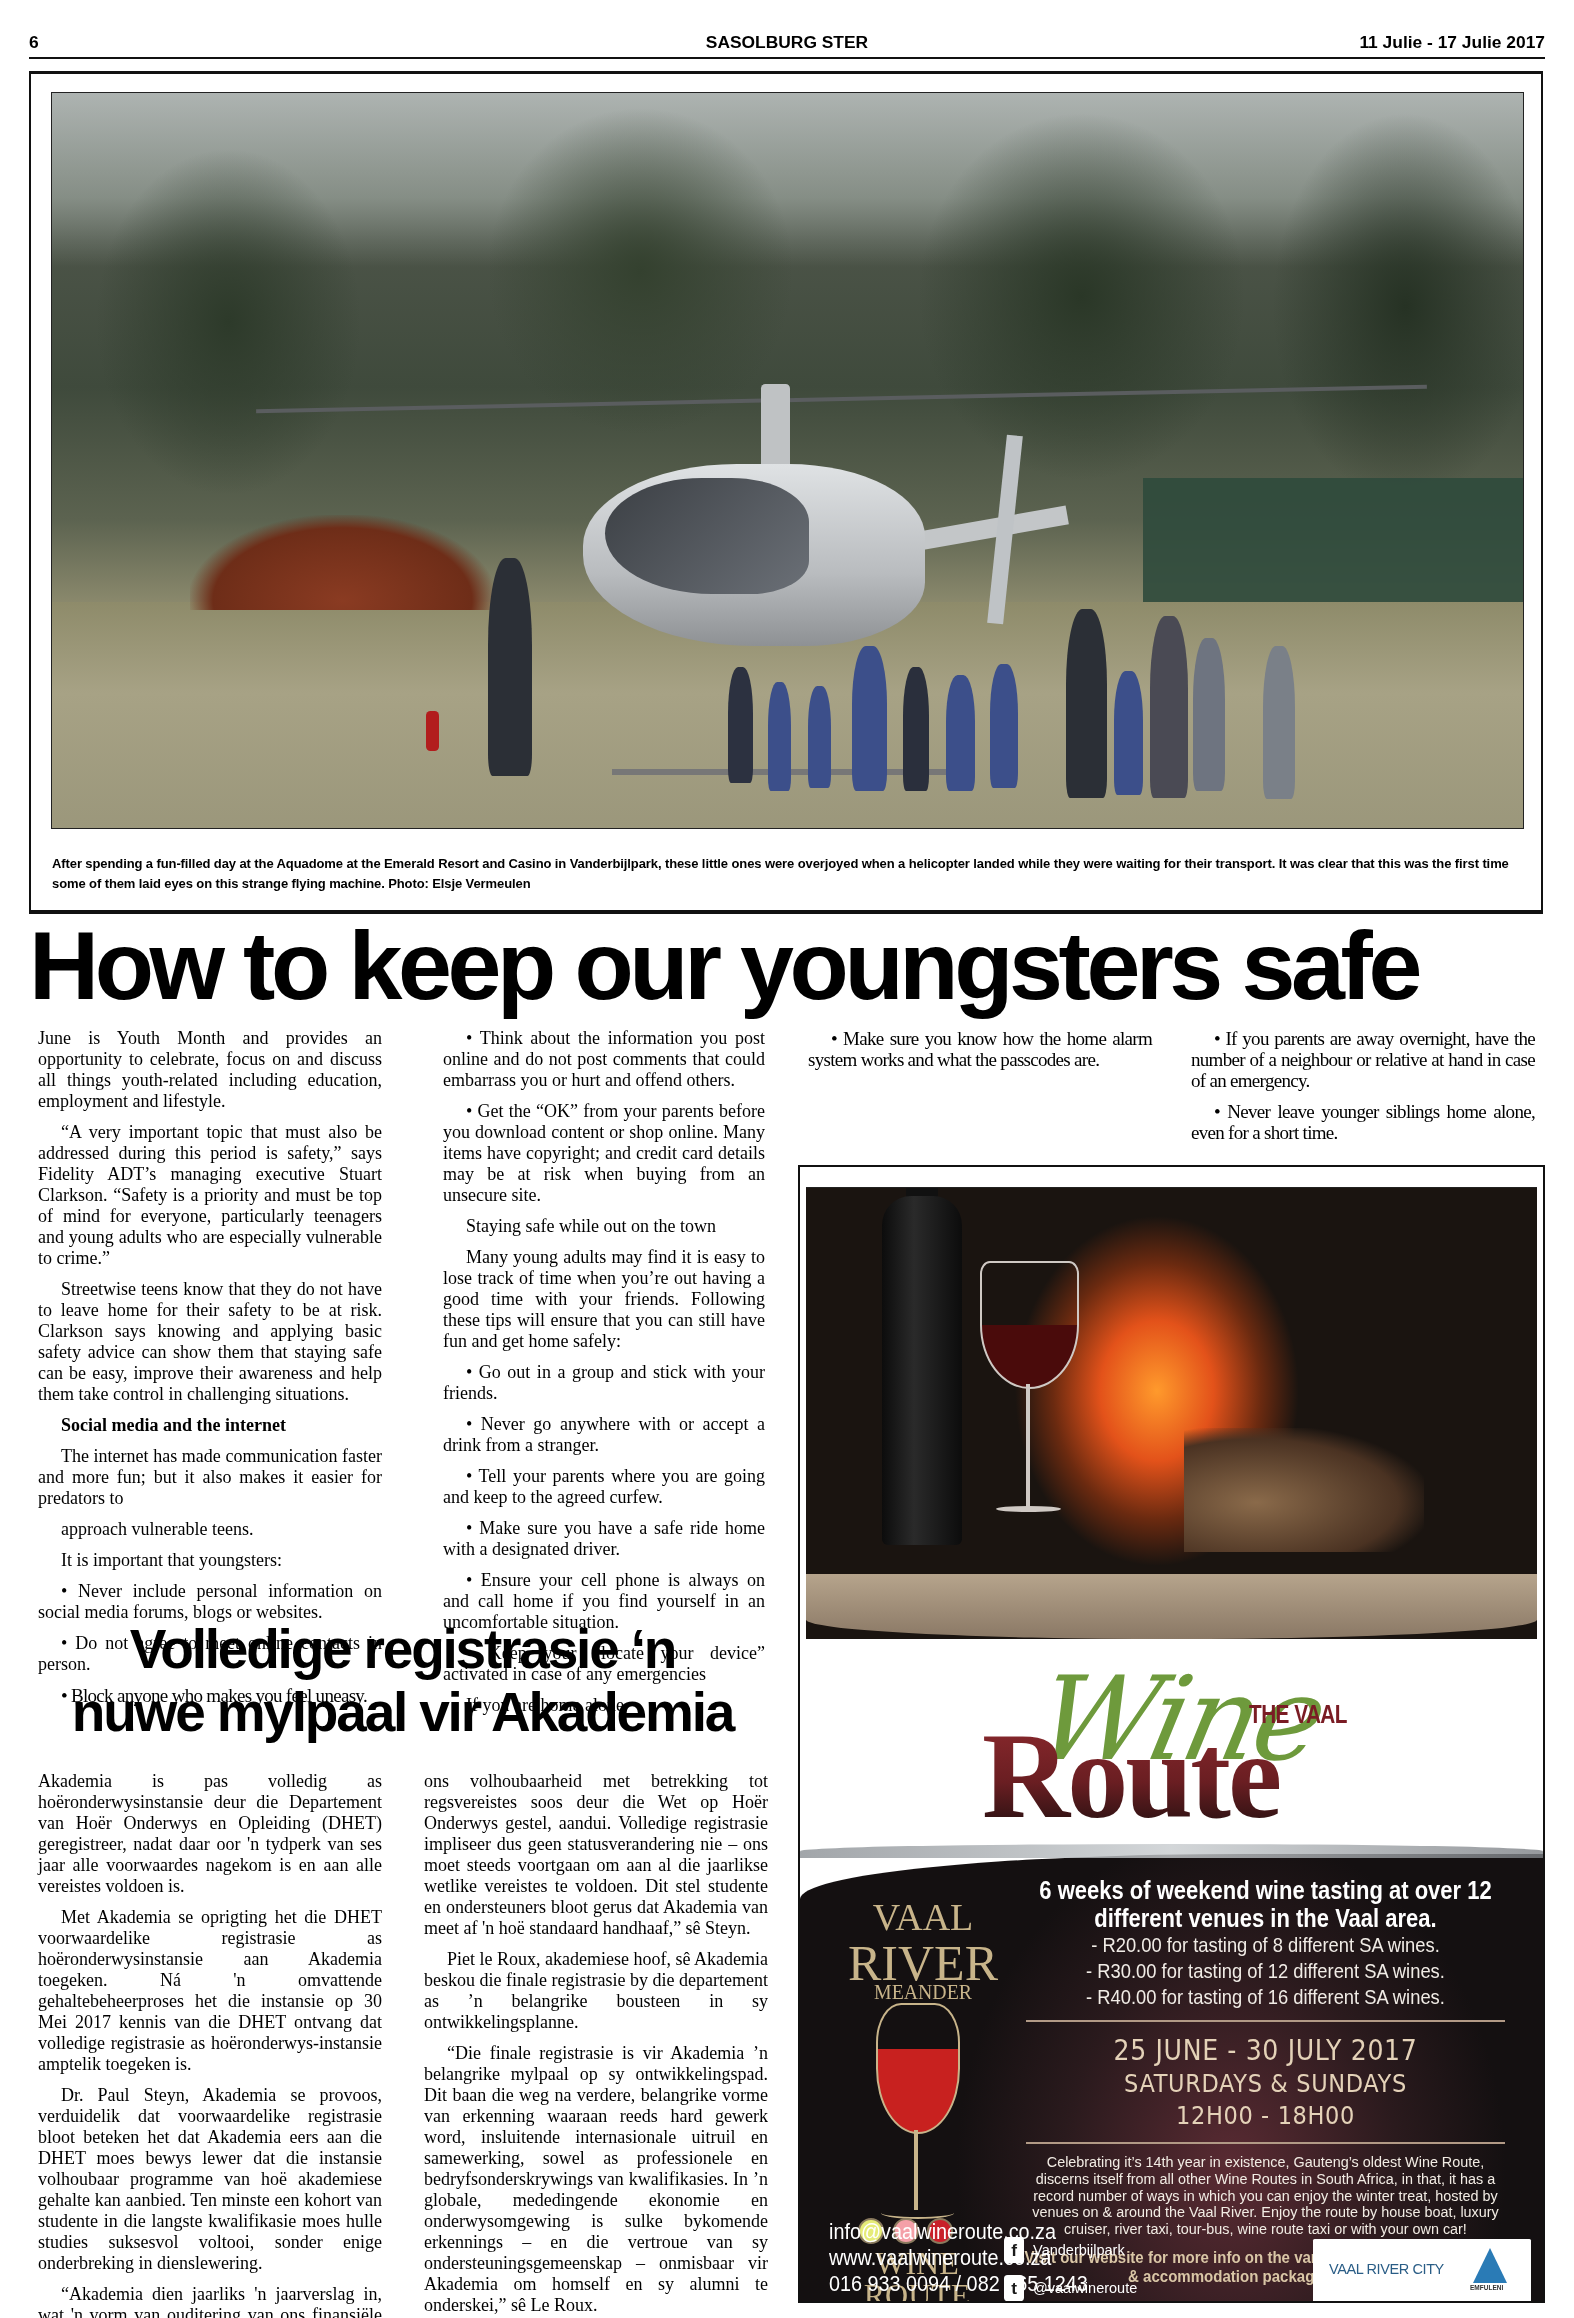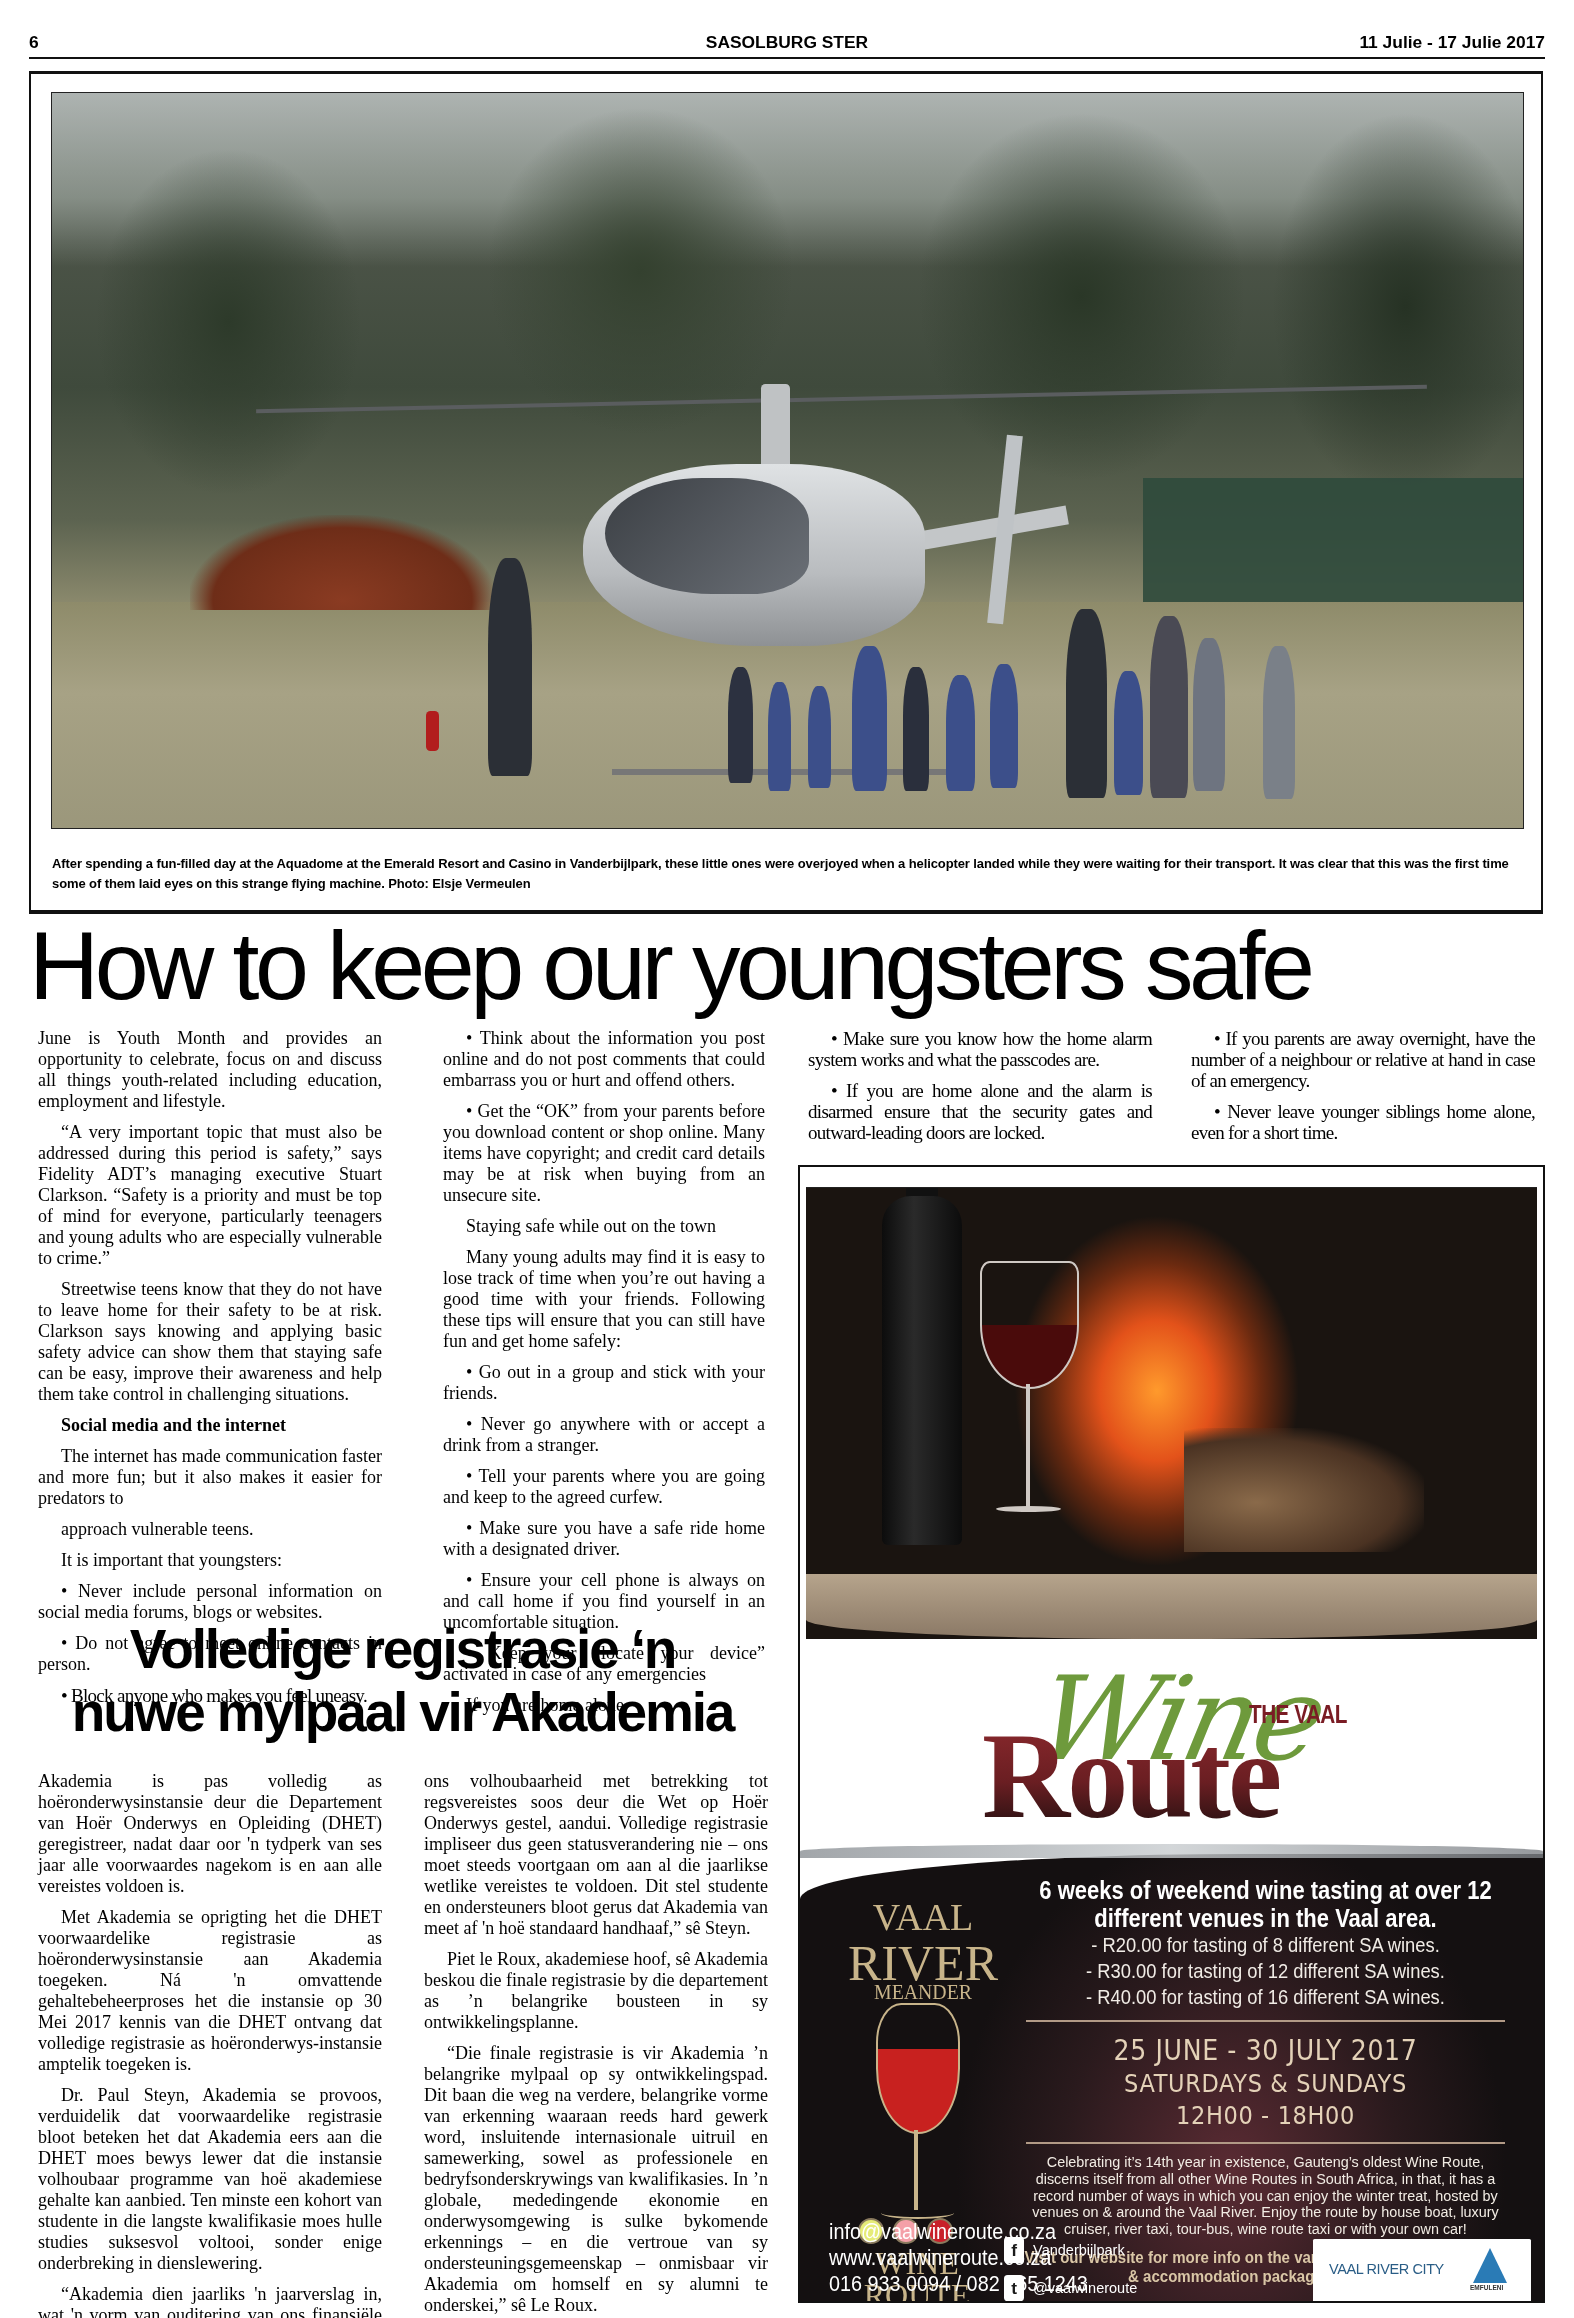--- a/index.html
+++ b/index.html
@@ -32,21 +32,21 @@
   .heli-fin { position:absolute; left:945px; top:342px; width:16px; height:189px; background:#bfc3c6; transform:rotate(6deg); }
   .heli-mast { position:absolute; left:709px; top:291px; width:29px; height:95px; background:#bfc2c4; border-radius:4.4px; }
   .rotor { position:absolute; left:204px; top:304px; width:1171px; height:4.4px; background:#5a5d5f; transform:rotate(-1.2deg); }
   .skid { position:absolute; left:560px; top:676px; width:334px; height:5.8px; background:#777; }
   .person { position:absolute; background:#2b2f36; border-radius:40% 40% 10% 10%; }
   .kid { position:absolute; background:#3c4f8a; border-radius:40% 40% 12% 12%; }
   .extinguisher { position:absolute; left:374px; top:618px; width:13px; height:40px; background:#b21d1d; border-radius:4.4px; }
   .caption { left:52px; top:854px; width:1476px; font-family:"Liberation Sans", sans-serif; font-weight:bold; font-size:13px; line-height:20px; letter-spacing:-0.1px; }
 
   
-  .headline { left:29px; top:915px; width:1520px; font-family:"Liberation Sans", sans-serif; font-weight:normal; font-size:97px; line-height:102px; letter-spacing:-4.4px; white-space:nowrap; }
+  .headline { left:29px; top:915px; width:1520px; font-family:"Liberation Sans", sans-serif; font-weight:bold; font-size:97px; line-height:102px; letter-spacing:-4.4px; white-space:nowrap; }
 
   
   .col { position:absolute; font-size:18px; line-height:21px; text-align:justify; }
   .col p { margin:10px; text-indent:23px; }
   .col p.ni { text-indent:0; }
   .col p.b { font-weight:bold; }
   .col p.ind2 { text-indent:0; padding-left:23px; }
   .c1 { left:28px; top:1018px; width:364px; }
   .c2 { left:433px; top:1018px; width:342px; }
   .c3 { left:798px; top:1018px; width:364px; }
@@ -168,21 +168,20 @@
     <p>• Go out in a group and stick with your friends.</p>
     <p>• Never go anywhere with or accept a drink from a stranger.</p>
     <p>• Tell your parents where you are going and keep to the agreed curfew.</p>
     <p>• Make sure you have a safe ride home with a designated driver.</p>
     <p>• Ensure your cell phone is always on and call home if you find yourself in an uncomfortable situation.</p>
     <p>• Keep your “locate your device” activated in case of any emergencies</p>
     <p>If you are home alone</p>
   </div>
 <div class="col c3">
     <p class="narrow">• Make sure you know how the home alarm system works and what the passcodes are.</p>
-    <p class="narrow">• If you are home alone and the alarm is disarmed ensure that the security gates and outward-leading doors are locked.</p>
   </div>
 <div class="col c4">
     <p class="narrow">• If you parents are away overnight, have the number of a neighbour or relative at hand in case of an emergency.</p>
     <p class="narrow">• Never leave younger siblings home alone, even for a short time.</p>
   </div>
 
 <div class="abs ak-head">
   <div>Volledige registrasie ‘n</div>
   <div>nuwe mylpaal vir Akademia</div>
 </div>

